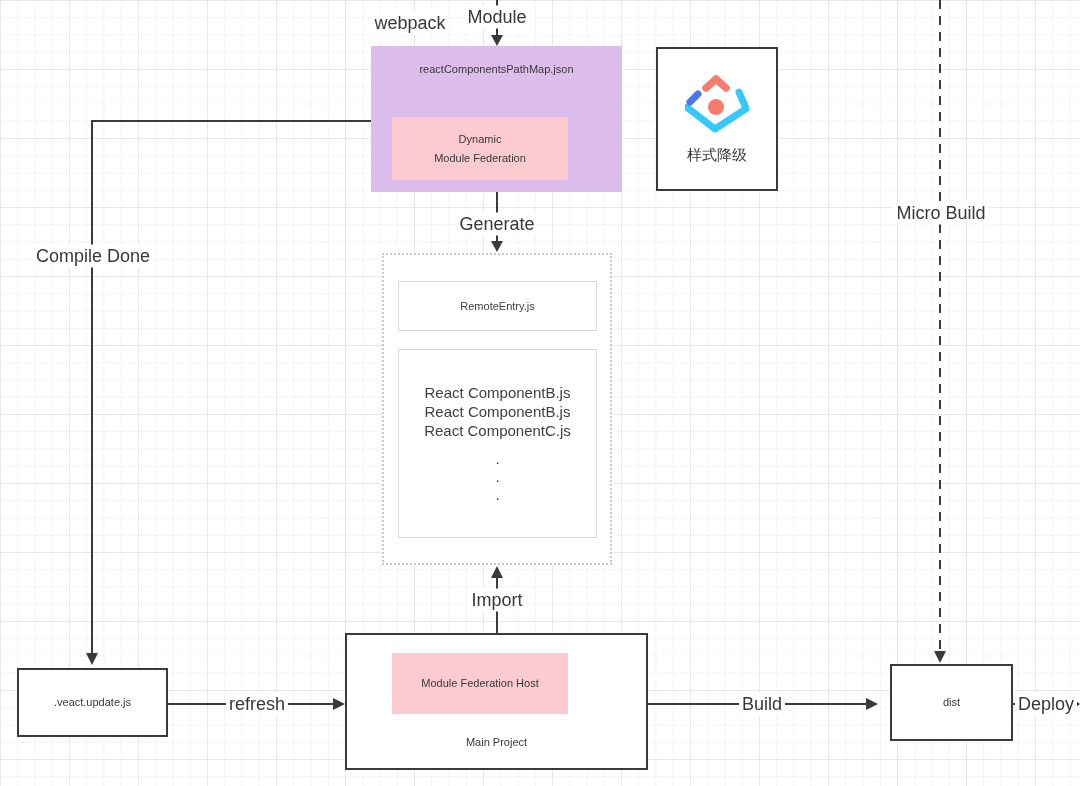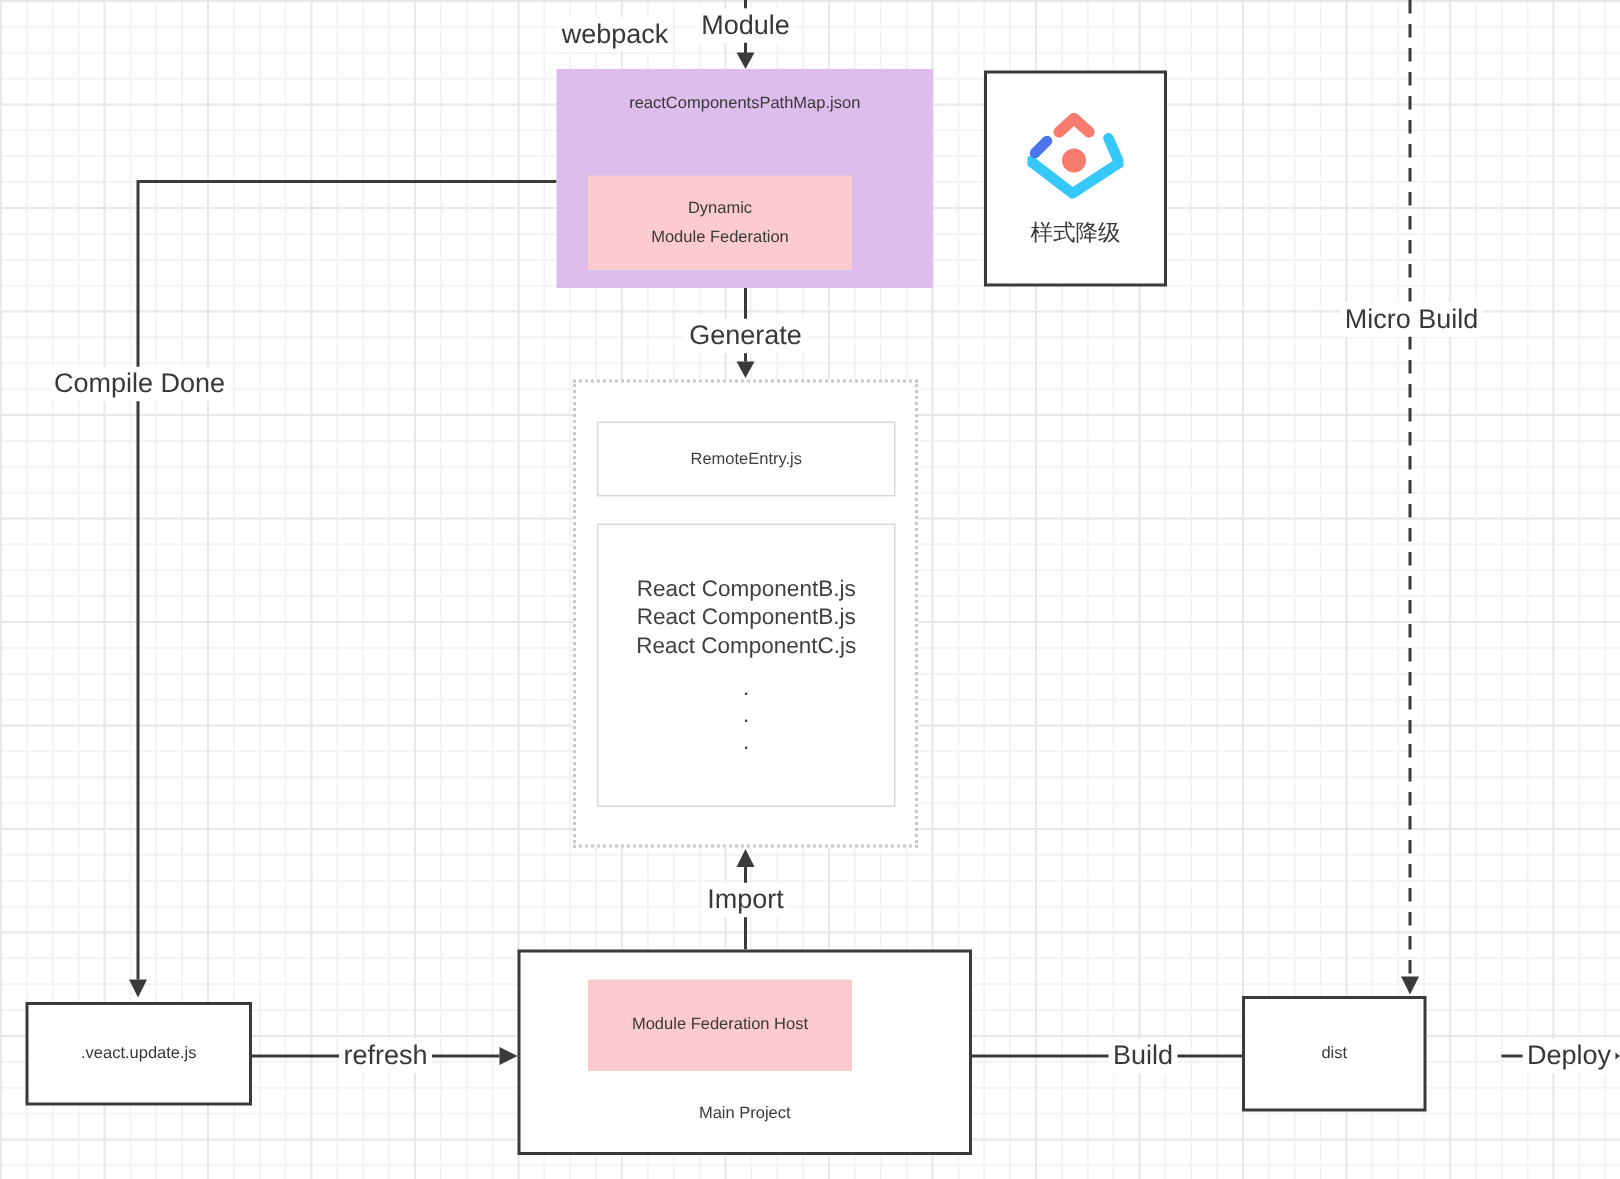--- a/index.html
+++ b/index.html
@@ -112,21 +112,21 @@
     <span>Module Federation Host</span>
   </div>
   <div class="node node-label" style="left:345px;top:732px;width:303px;height:20px;">
     <span>Main Project</span>
   </div>
 
   <div class="node outlined node-label" style="left:17px;top:668px;width:151px;height:69px;">
     <span>.veact.update.js</span>
   </div>
 
-  <div class="node outlined node-label" style="left:828px;top:664px;width:123px;height:77px;">
+  <div class="node outlined node-label" style="left:890px;top:664px;width:123px;height:77px;">
     <span>dist</span>
   </div>
 
   <div class="edge-label" style="left:410px;top:23px;">webpack</div>
   <div class="edge-label" style="left:497px;top:17px;">Module</div>
   <div class="edge-label" style="left:497px;top:224px;">Generate</div>
   <div class="edge-label" style="left:497px;top:600px;">Import</div>
   <div class="edge-label" style="left:93px;top:256px;">Compile Done</div>
   <div class="edge-label" style="left:257px;top:704px;">refresh</div>
   <div class="edge-label" style="left:762px;top:704px;">Build</div>

